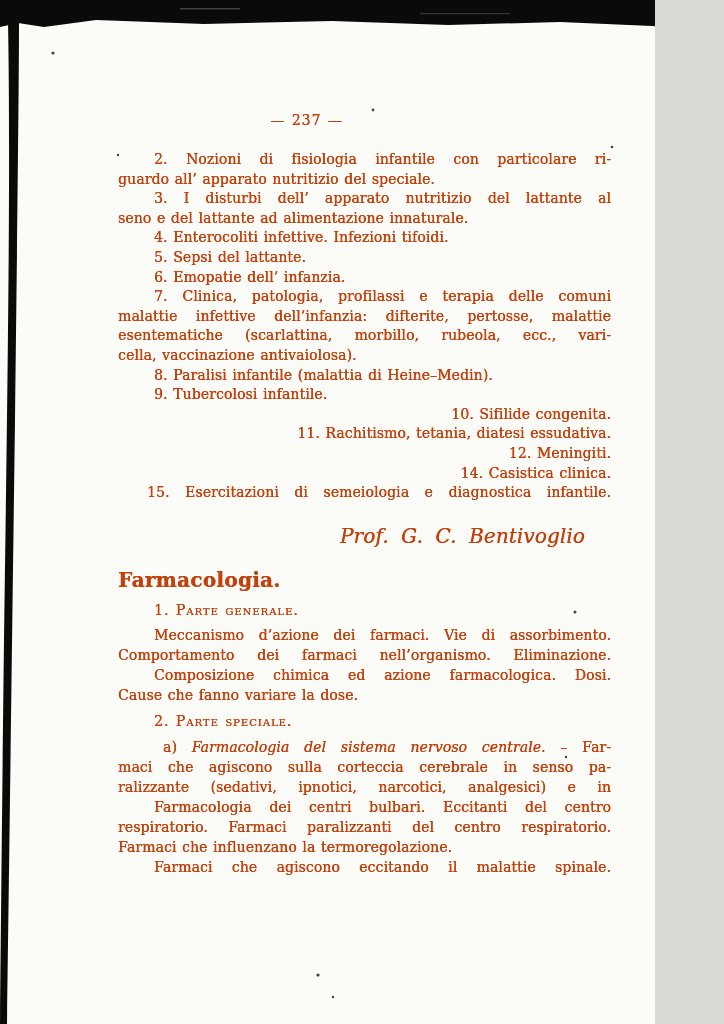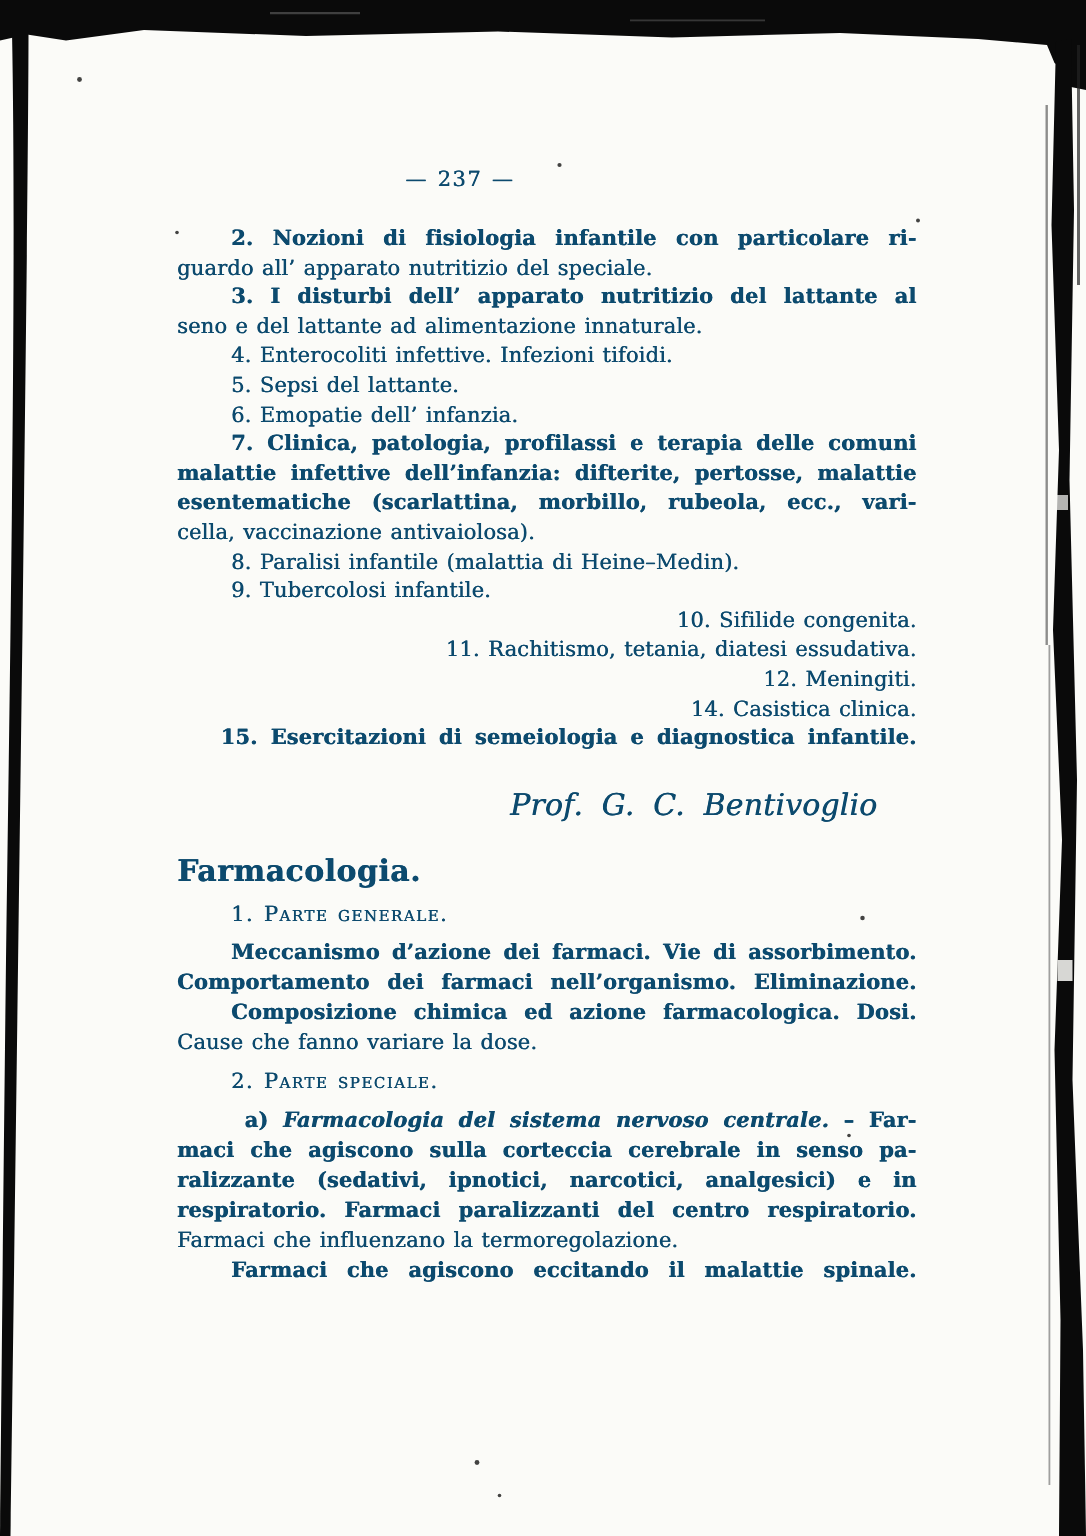--- a/index.html
+++ b/index.html
@@ -1,44 +1,44 @@
 <!DOCTYPE html>
 <html><head>
 <meta charset="utf-8">
 <style>
   * { box-sizing: border-box; margin: 0; padding: 0; }
   html,body { width: 724px; height: 1024px; }
   body { background:#d9d9d6; }
   .page {
     position: relative;
-    width: 724px; height: 1024px;
+    width: 655px; height: 1024px;
     background: #fbfbf8;
     overflow: hidden;
     font-family: "DejaVu Serif", "Liberation Serif", serif;
-    color: #0c4a6e;
+    color: #c2410c;
     font-size: 14px;
     letter-spacing: 0.1px;
     word-spacing: 1px;
     text-shadow: 0.3px 0 0 currentColor;
   }
   .art { fill:#0a0a0a; }
   .speck { fill:#222; opacity:0.85; }
   .gap { fill:#fbfbf8; }
 
   .abs { position:absolute; left:118px; width:493px; }
 
   #pagenum { top:112px; text-align:center; transform:translateX(-58px); letter-spacing:1px; }
   #listA   { top:150px; }
   #listA .ln { line-height:19.6px; }
   #signature { top:524px; padding-left:222px; font-style:italic; word-spacing:6px; font-size:20px; }
   #heading { top:568px; font-weight:bold; font-size:20px; letter-spacing:0.3px; }
   #sectionB { top:600px; }
   #sectionB .ln { line-height:20px; }
 
-  .j   { text-align: justify; text-align-last: justify; font-weight: bold; }
+  .j   { text-align: justify; text-align-last: justify; }
   .ind  { padding-left:36px; }
   .ind2 { padding-left:29px;text-align:right; }
   .inda { padding-left:45px; }
   .sc  { font-variant: small-caps; letter-spacing:1px; }
   .it  { font-style: italic; }
   .mt5 { margin-top:5px; }
   .mt6 { margin-top:6px; }
   .mt3 { margin-top:6px; }
 </style>
 </head>
@@ -103,18 +103,19 @@
 
     <div class="ln ind sc mt6">2. Parte speciale.</div>
 
     <div class="ln inda j mt3">
       <span>a)</span>
       <span class="it">Farmacologia del sistema nervoso centrale.</span>
       <span>– Far-</span>
     </div>
     <div class="ln j">maci che agiscono sulla corteccia cerebrale in senso pa-</div>
     <div class="ln j">ralizzante (sedativi, ipnotici, narcotici, analgesici) e in</div>
+    <div class="ln ind j">Farmacologia dei centri bulbari. Eccitanti del centro</div>
     <div class="ln j">respiratorio. Farmaci paralizzanti del centro respiratorio.</div>
     <div class="ln">Farmaci che influenzano la termoregolazione.</div>
     <div class="ln ind j">Farmaci che agiscono eccitando il malattie spinale.</div>
   </div>
 
 </div>
 
 </body></html>

